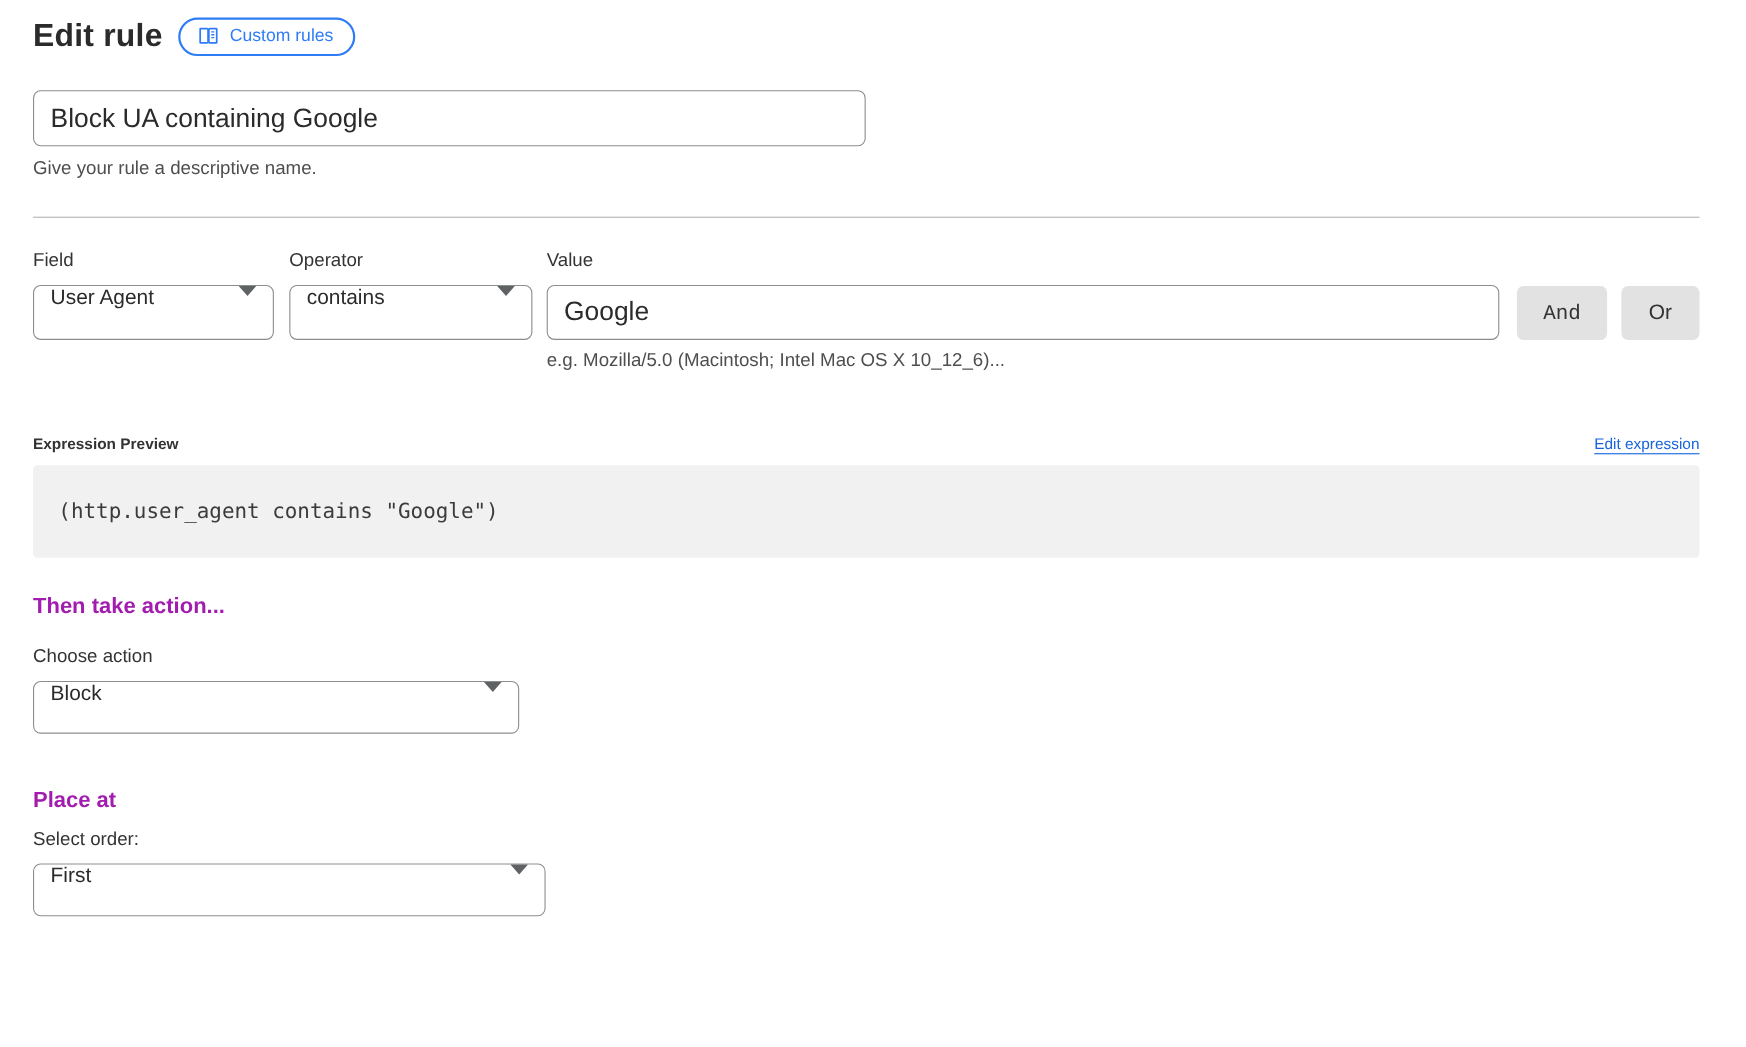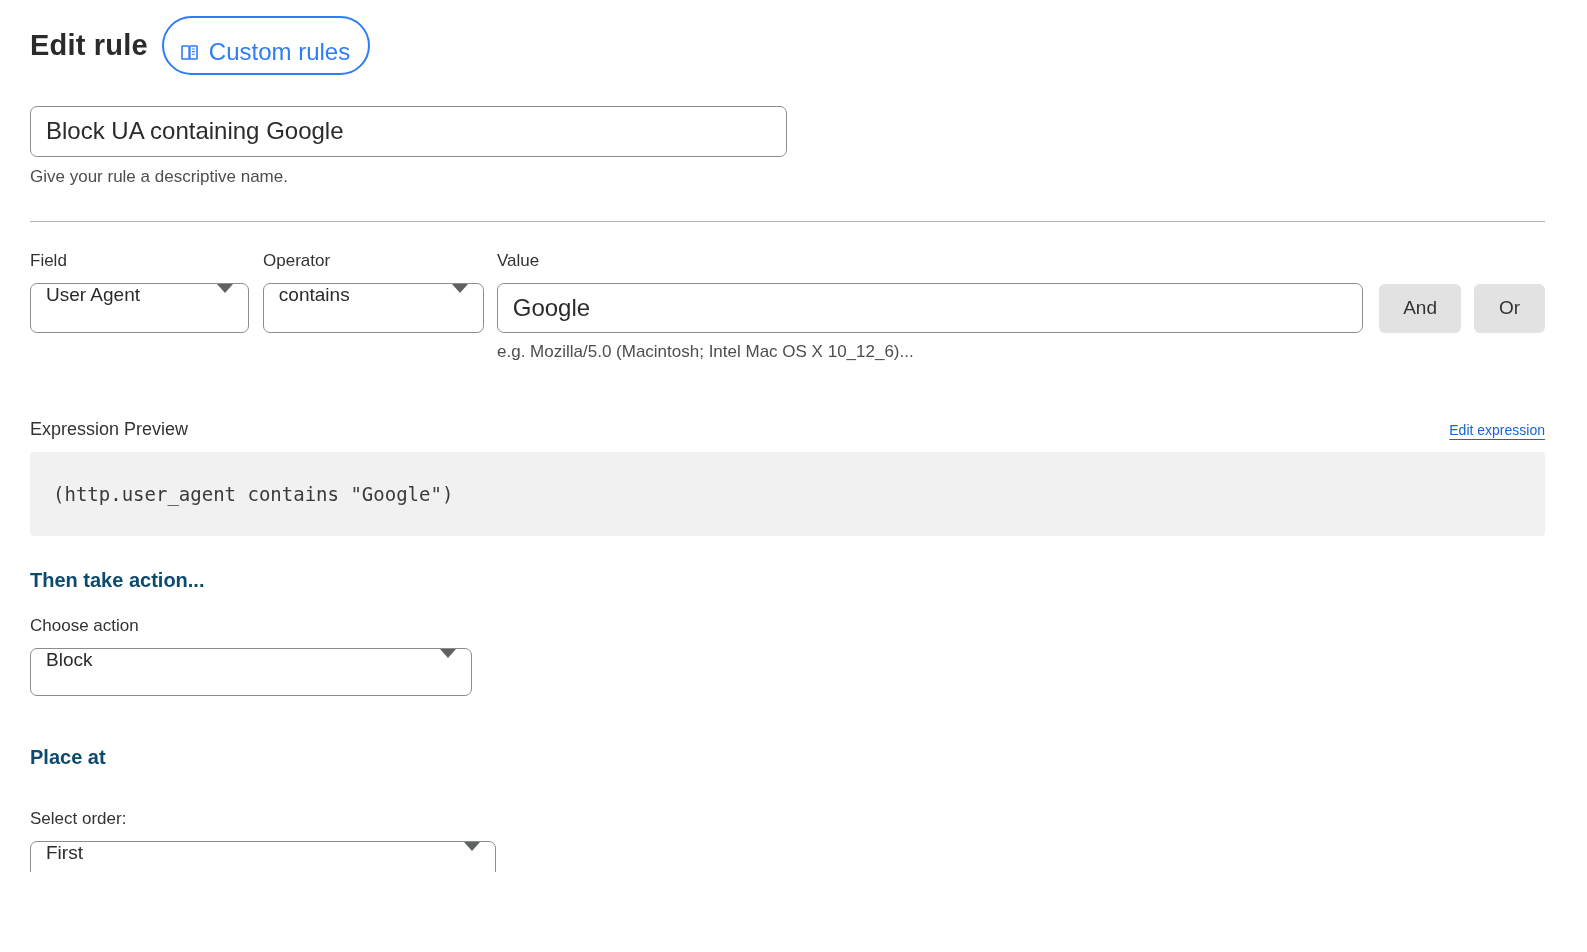--- a/index.html
+++ b/index.html
@@ -29,22 +29,22 @@
     color: #2b2b2b;
     letter-spacing: 0.2px;
   }
   .badge-pill {
     display: inline-flex;
     align-items: center;
     gap: 9px;
     border: 2px solid #2e7cf6;
     border-radius: 999px;
     color: #2e7cf6;
-    font-size: 24px;
-    padding: 20px 18px 6px 15px;
+    font-size: 16px;
+    padding: 4px 18px 6px 15px;
     background: #ffffff;
     cursor: pointer;
     line-height: 1.2;
   }
   .badge-pill svg { display: block; }
 
   
   .field-label {
     font-size: 17px;
     color: #333333;
@@ -109,35 +109,35 @@
   .gray-btn {
     height: 49px;
     border: none;
     border-radius: 6px;
     background: #e2e2e2;
     color: #333333;
     font-size: 19px;
     font-family: "Liberation Sans", "DejaVu Sans", sans-serif;
     cursor: pointer;
   }
-  .and-btn { width: 82px; margin-left: 16px; }
+  .and-btn { width: 82px; margin-left: 16px; font-family: Liberation Mono, monospace; }
   .or-btn  { width: 71px; margin-left: 13px; }
   .value-help {
     margin-top: 9px;
     margin-left: 467px;
   }
 
   
   .preview-head {
     display: flex;
     justify-content: space-between;
     align-items: baseline;
     margin-top: 57px;
   }
-  .preview-label { font-size: 18px; color: #333333; }
+  .preview-label { font-size: 14px; color: #333333; font-weight: bold; }
   .edit-link {
     font-size: 14px;
     color: #1663dc;
     text-decoration: underline;
     text-underline-offset: 4px;
     cursor: pointer;
   }
   .code-block {
     margin-top: 12px;
     height: 84px;
@@ -150,28 +150,28 @@
   .code-text {
     font-family: "DejaVu Sans Mono", "Liberation Mono", monospace;
     font-size: 19px;
     color: #3b3b3b;
   }
 
   
   .section-heading {
     font-size: 20px;
     font-weight: 700;
-    color: #0c4a6e;
+    color: #a21caf;
   }
   .action-section { margin-top: 33px; }
   .action-label { margin-top: 24px; }
   .w-action { width: 442px; height: 48px; }
   .action-help { margin-top: 9px; }
   .place-section { margin-top: 50px; }
-  .place-label { margin-top: 40px; }
+  .place-label { margin-top: 13px; }
   .w-order { width: 466px; height: 48px; }
 </style>
 </head>
 <body>
 
 <div class="page">
 
   <div class="header-row">
     <h1 class="page-title">Edit rule</h1>
     <button class="badge-pill">

